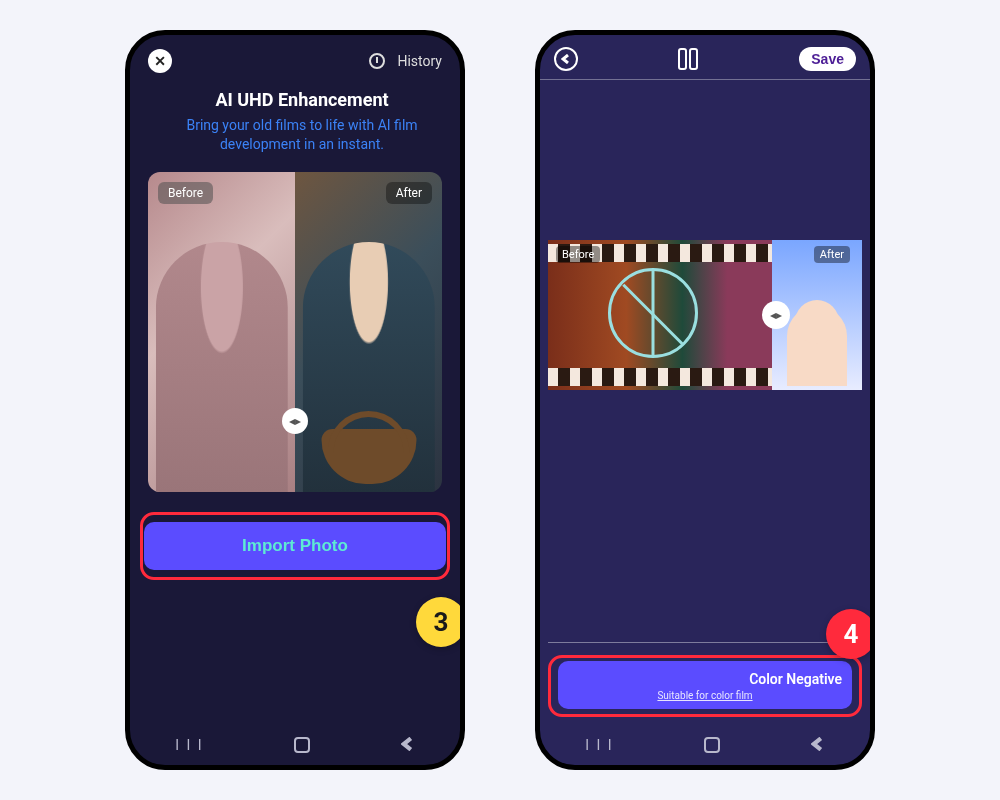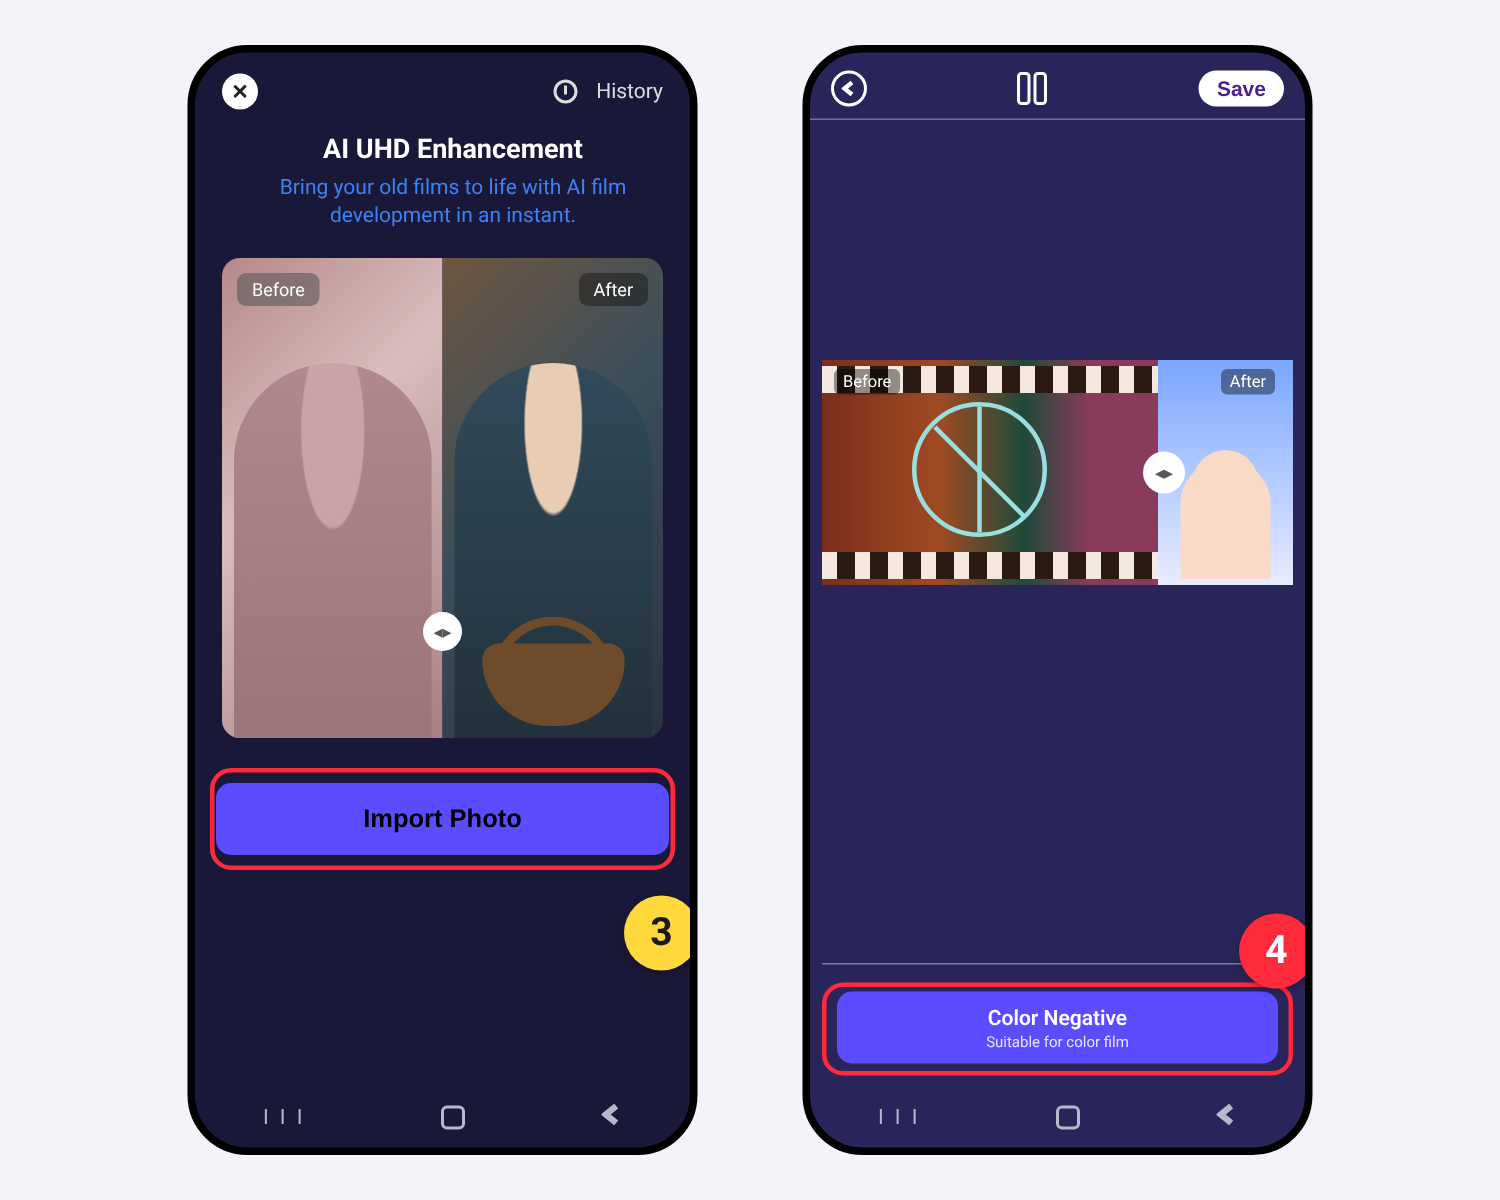--- a/index.html
+++ b/index.html
@@ -122,21 +122,21 @@
   .import-wrap {
     position:relative;
     margin: 30px 14px 0 14px;
   }
   .import-highlight {
     position:absolute; inset:-10px -4px -10px -4px;
     border:3px solid #ff2a3c; border-radius:14px;
   }
   .import-btn {
     width:100%;
-    background:#5b4cff; color:#000000;
+    background:#5b4cff; color:#5eead4;
     border:none; border-radius:10px;
     padding:14px 0;
     font-size:17px; font-weight:600;
     cursor:pointer;
   }
 
   
   .phone2 { background:#29255a; }
   .topbar2 {
     display:flex; justify-content:space-between; align-items:center;
@@ -224,22 +224,22 @@
   }
   .modes-highlight{
     position:absolute; top:12px; left:0; right:0; bottom:-8px;
     border:3px solid #ff2a3c; border-radius:14px;
   }
   .modes { display:flex; gap:16px; padding:0 10px; }
   .mode-btn {
     flex:1; border-radius:10px; padding:10px 10px 8px 10px;
     text-align:center; cursor:pointer;
   }
-  .mode-btn .mname{ font-size:14px; font-weight:600;}
-  .mode-btn .msub { font-size:10px; opacity:.85; margin-top:3px;}
+  .mode-btn .mname{ font-size:14px; font-weight:600;text-align:right;}
+  .mode-btn .msub { font-size:10px; opacity:.85; margin-top:3px;text-decoration:underline;}
   .mode-active { background:#5b4cff; }
   .mode-inactive { background:transparent; border:1px solid rgba(255,255,255,.25);}
 
   
   .navbar {
     position:absolute; bottom:10px; left:0; right:0;
     display:flex; justify-content:space-around; align-items:center;
     color:#b8b8cc; font-size:18px;
   }
   .nav-recents{ letter-spacing:2px; font-size:14px;}

